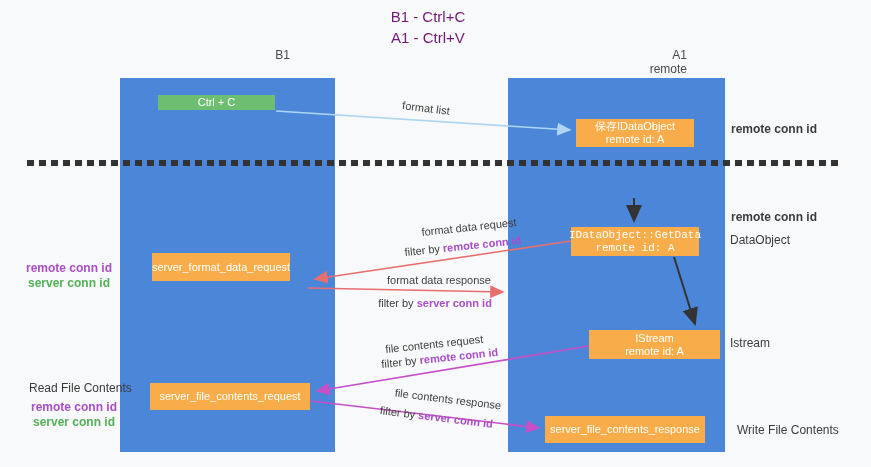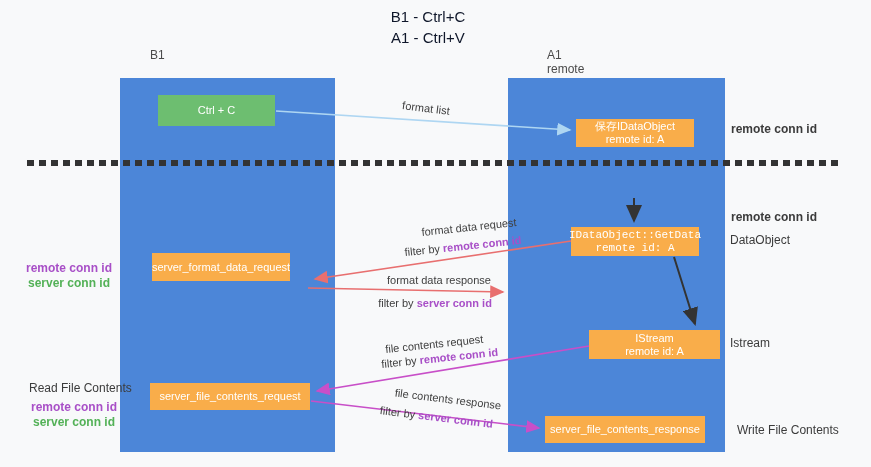--- a/index.html
+++ b/index.html
@@ -1,40 +1,40 @@
 <!DOCTYPE html>
 <html><head>
 <meta charset="utf-8">
 <style>
   html,body{margin:0;padding:0;}
   body{font-family:"Liberation Sans","DejaVu Sans",sans-serif;background:#f8f9fa;}
   #canvas{position:relative;width:871px;height:467px;background:#f8f9fa;overflow:hidden;}
 
   .title{position:absolute;left:0;top:6px;width:856px;text-align:center;
-         font-size:15px;line-height:21px;color:#0f172a;z-index:6;}
+         font-size:15px;line-height:21px;color:#701a75;z-index:6;}
 
-  .lane-header{position:absolute;width:140px;text-align:left;font-size:12px;
+  .lane-header{position:absolute;width:140px;text-align:right;font-size:12px;
                line-height:14px;color:#4a4a4a;z-index:6;}
   #lane-header-left{left:150px;top:48px;}
   #lane-header-right{left:547px;top:48px;}
 
   .panel{position:absolute;top:78px;height:374px;background:#4c86d8;z-index:1;}
   #panel-left{left:120px;width:215px;}
   #panel-right{left:508px;width:217px;}
 
   .dashline{position:absolute;left:27px;top:160px;width:816px;height:6px;z-index:5;
     background:repeating-linear-gradient(90deg,#333 0,#333 7px,transparent 7px,transparent 12px);}
 
   .box{position:absolute;display:flex;flex-direction:column;align-items:center;
        justify-content:center;color:#fff;font-size:11px;line-height:13px;
        text-align:center;white-space:nowrap;z-index:4;}
   .box.green{background:#6dbe70;}
   .box.orange{background:#f9ad4a;}
 
-  #box-ctrl-c{left:158px;top:95px;width:117px;height:31px;}
+  #box-ctrl-c{left:158px;top:95px;width:117px;height:15px;}
   #box-save-dataobject{left:576px;top:119px;width:118px;height:28px;}
   #box-ctrl-v{left:575px;top:172px;width:119px;height:26px;}
   #box-getdata{left:571px;top:227px;width:128px;height:29px;font-family:Liberation Mono, monospace;}
   #box-format-request{left:152px;top:253px;width:138px;height:28px;}
   #box-format-response{left:509px;top:279px;width:155px;height:27px;}
   #box-istream{left:589px;top:330px;width:131px;height:29px;}
   #box-file-request{left:150px;top:383px;width:160px;height:27px;}
   #box-file-response{left:545px;top:416px;width:160px;height:27px;}
 
   .edge-label{position:absolute;font-size:11px;color:#404040;z-index:6;

